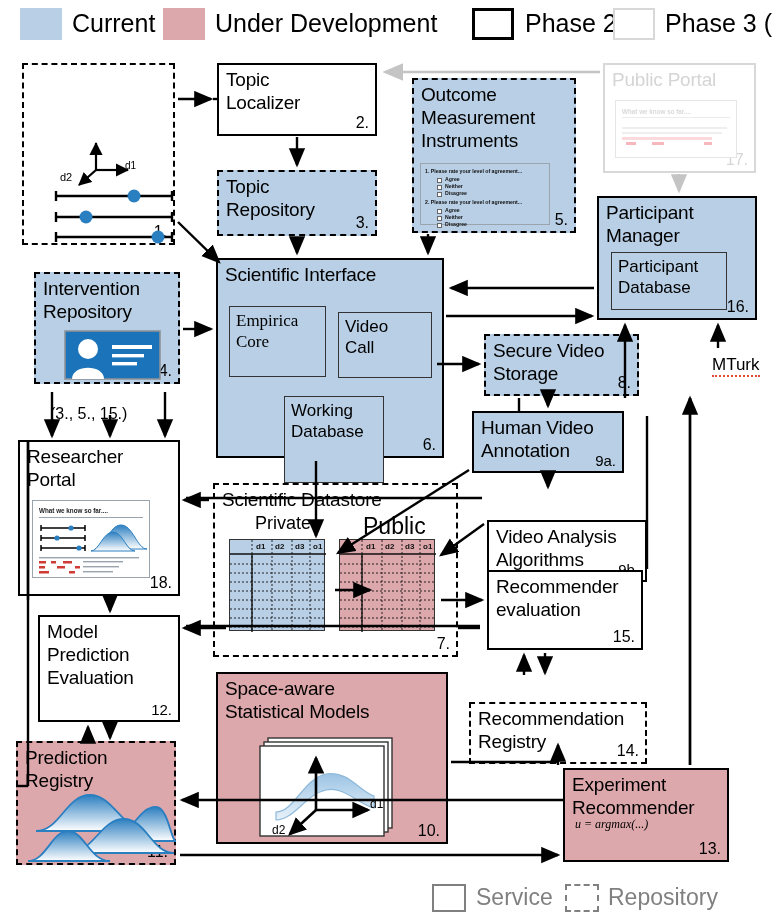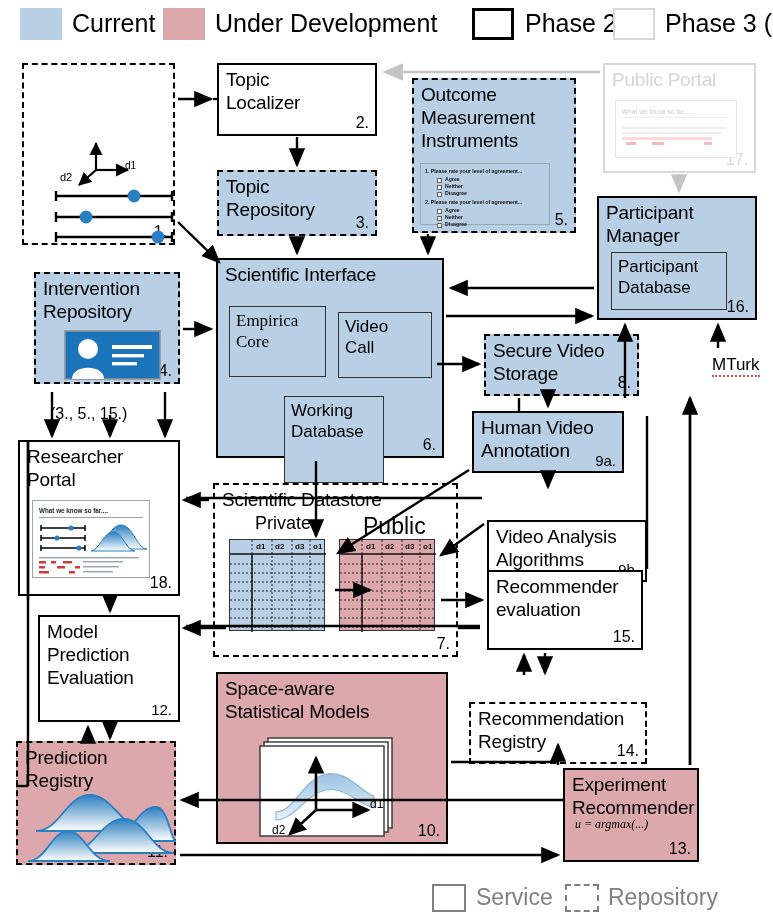--- a/index.html
+++ b/index.html
@@ -375,21 +375,21 @@
       <rect x="42" y="72" width="124" height="90" fill="#fff" stroke="#333" stroke-width="1.4"></rect>
       <path d="M58,138 C76,138 86,104 108,100 C130,96 142,118 156,122 L156,134 C140,130 126,112 108,116 C88,120 76,146 58,146 z" fill="url(#sg)" stroke="#8fb9da" stroke-width="1.2"></path>
       <line x1="98" y1="136" x2="98" y2="84" stroke="#000" stroke-width="2.6" marker-end="url(#ar-bk)"></line>
       <line x1="98" y1="136" x2="150" y2="136" stroke="#000" stroke-width="2.6" marker-end="url(#ar-bk)"></line>
       <line x1="98" y1="136" x2="72" y2="160" stroke="#000" stroke-width="2.6" marker-end="url(#ar-bk)"></line>
       <text x="152" y="134" font-family="Liberation Sans, sans-serif" font-size="12">d1</text>
       <text x="54" y="160" font-family="Liberation Sans, sans-serif" font-size="12">d2</text>
     </svg>
   </div>
 
-  <div class="node svc pink" style="left:563px;top:768px;width:136px;height:94px;">
+  <div class="node svc pink" style="left:563px;top:768px;width:166px;height:94px;">
     <div class="title">Experiment
 Recommender</div>
     <div class="formula">u = argmax(...)</div>
     <div class="num">13.</div>
   </div>
 
   <div class="mturk" style="left:712px;top:355px;">MTurk</div>
   <div class="flabel" style="left:50px;top:405px;">(3., 5., 15.)</div>
 
   <div class="botlegend">

